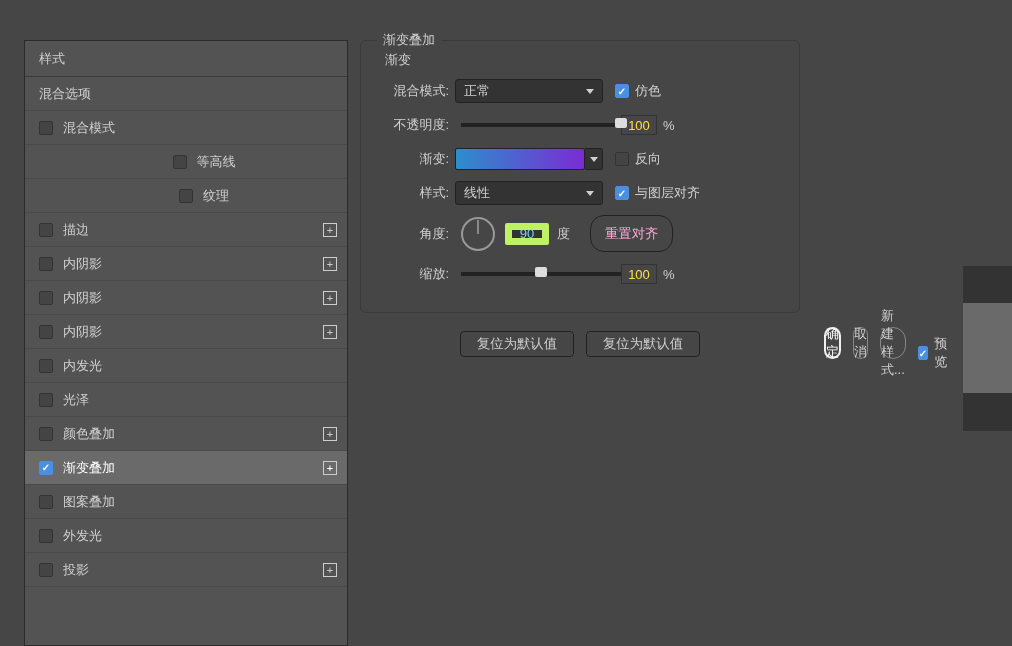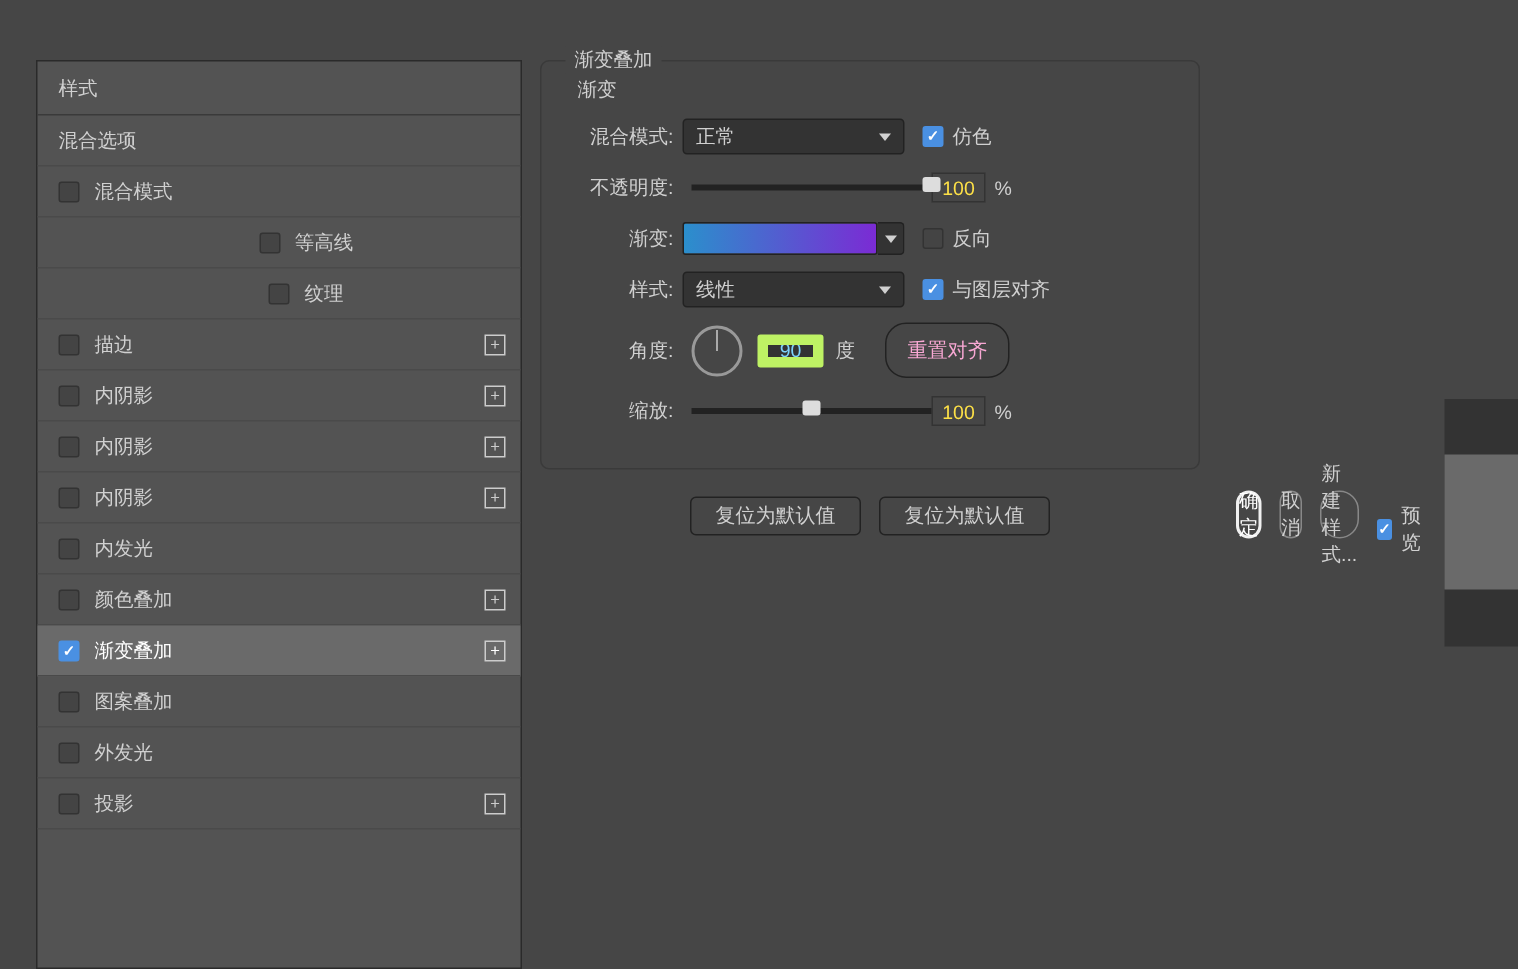--- a/index.html
+++ b/index.html
@@ -90,20 +90,24 @@
         <span class="checkbox"></span>
         <span>内阴影</span>
         <span class="plus-icon">+</span>
       </div>
       <div class="item">
         <span class="checkbox"></span>
         <span>内发光</span>
       </div>
       <div class="item">
         <span class="checkbox"></span>
+        <span>光泽</span>
+      </div>
+      <div class="item">
+        <span class="checkbox"></span>
         <span>颜色叠加</span>
         <span class="plus-icon">+</span>
       </div>
       <div class="item selected">
         <span class="checkbox checked"></span>
         <span>渐变叠加</span>
         <span class="plus-icon">+</span>
       </div>
       <div class="item">
         <span class="checkbox"></span>

